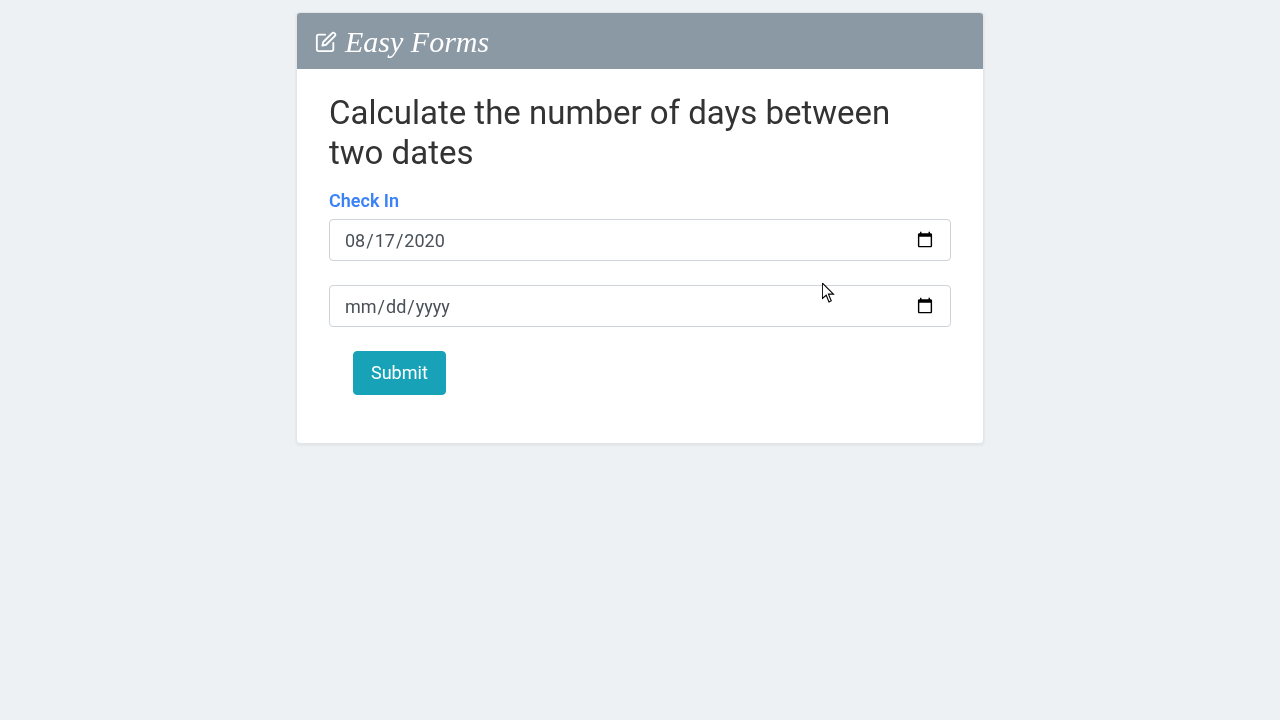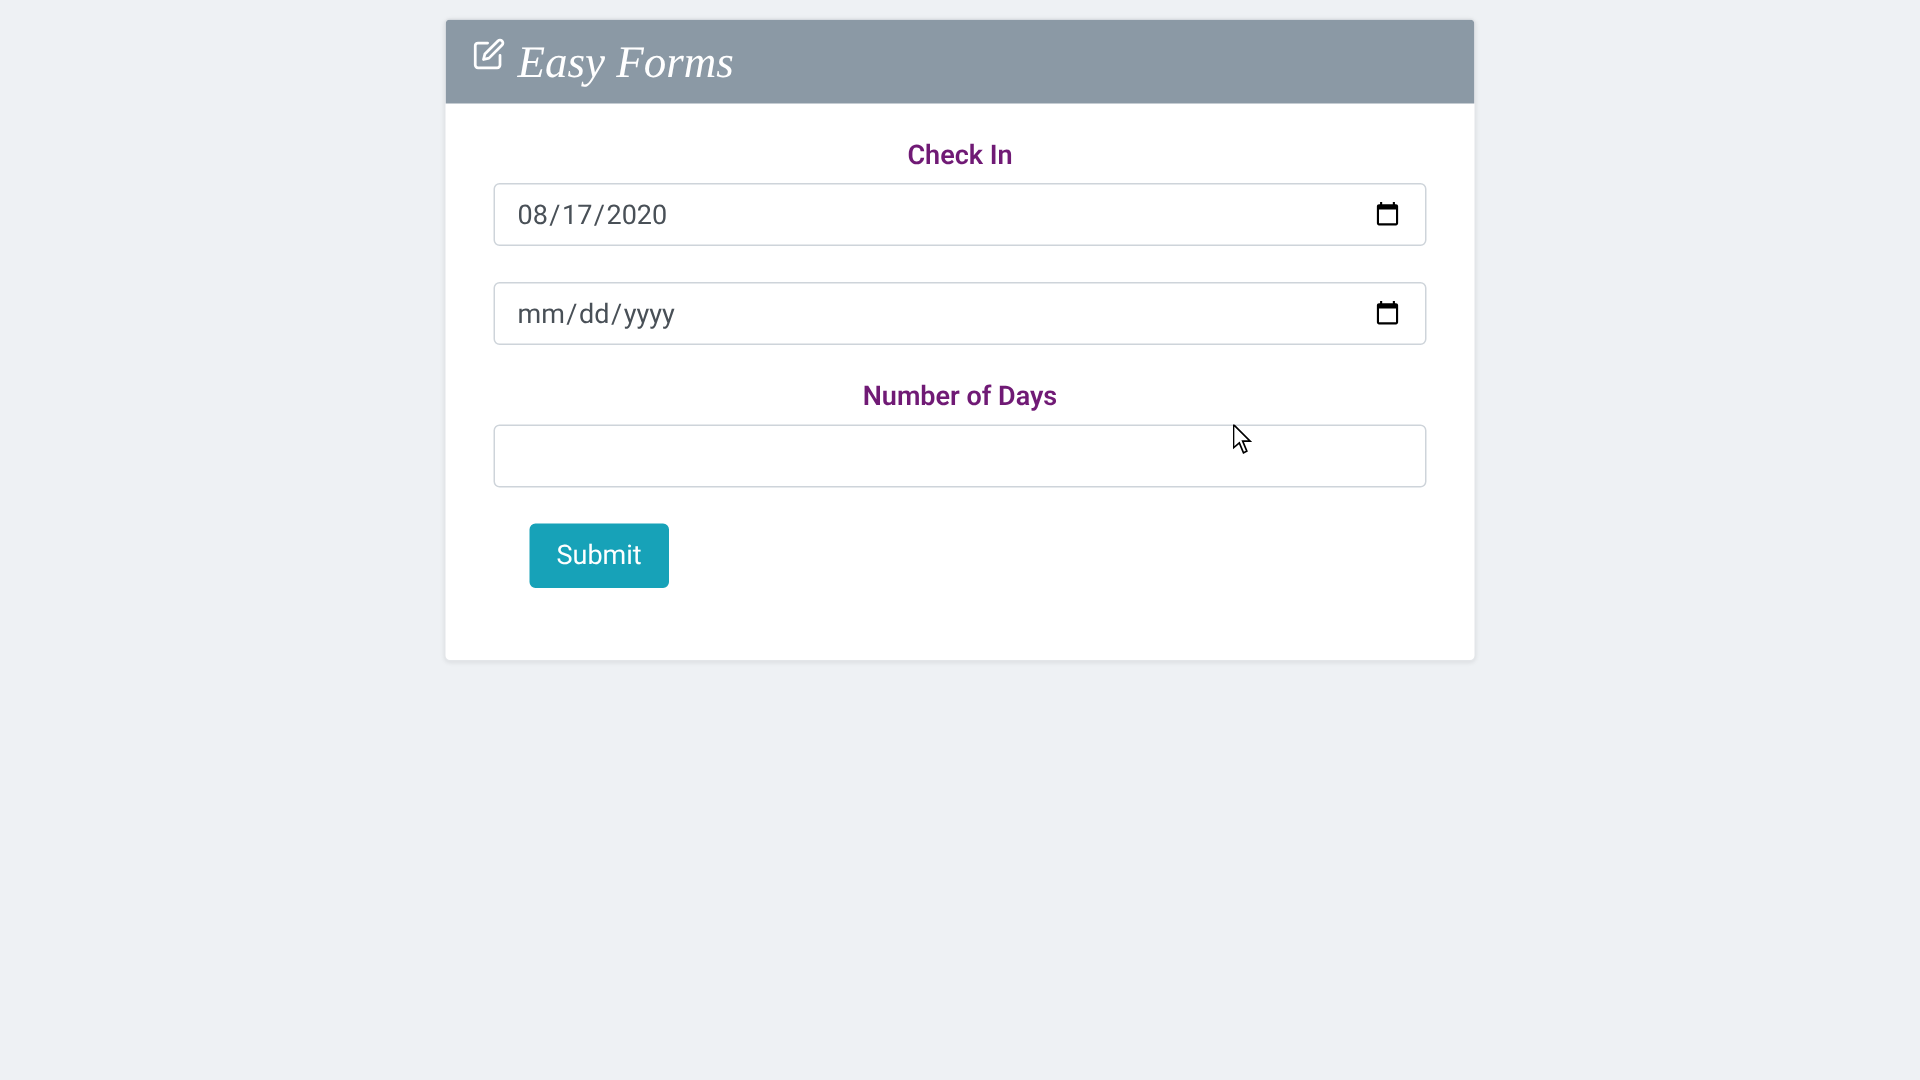--- a/index.html
+++ b/index.html
@@ -16,20 +16,21 @@
       background: #fff;
       border-radius: 4px;
       box-shadow: 0 1px 3px rgba(0,0,0,0.08);
       border: 1px solid #e3e6e9;
       overflow: hidden;
     }
     .card-header {
       background: #8b99a5;
       padding: 12px 18px 10px;
       display: flex;
+      align-items: center;
       gap: 8px;
     }
     .brand {
       font-family: "Brush Script MT", "Segoe Script", cursive;
       font-size: 30px;
       color: #fff;
       font-weight: 500;
       font-style: italic;
     }
     .edit-icon {
@@ -47,24 +48,23 @@
       color: #333;
       line-height: 1.2;
       margin-bottom: 18px;
     }
     .form-group {
       margin-bottom: 24px;
     }
     label.form-label {
       font-weight: 600;
       font-size: 18px;
-      color: #701a75;
+      color: #3b82f6;
       display: block;
       margin-bottom: 8px;
-      text-align: center;
     }
     input.form-control {
       width: 100%;
       padding: 8px 14px;
       font-size: 18px;
       color: #495057;
       background: #fff;
       border: 1px solid #ced4da;
       border-radius: 4px;
       height: 42px;
@@ -98,34 +98,31 @@
 
 <div class="container">
   <div class="card-header">
     <svg class="edit-icon" viewBox="0 0 24 24" fill="none" stroke="currentColor" stroke-width="2" stroke-linecap="round" stroke-linejoin="round">
       <path d="M11 4H4a2 2 0 0 0-2 2v14a2 2 0 0 0 2 2h14a2 2 0 0 0 2-2v-7"></path>
       <path d="M18.5 2.5a2.121 2.121 0 0 1 3 3L12 15l-4 1 1-4 9.5-9.5z"></path>
     </svg>
     <span class="brand">Easy Forms</span>
   </div>
   <div class="card-body">
+    <h1 class="title">Calculate the number of days between two dates</h1>
 
     <div class="form-group">
       <label class="form-label">Check In</label>
       <input type="date" class="form-control" value="2020-08-17" style="">
     </div>
 
     <div class="form-group">
       <input type="date" class="form-control" value="" style="">
     </div>
 
-    <div class="form-group">
-      <label class="form-label">Number of Days</label>
-      <input type="text" class="form-control" value="" style="">
-    </div>
 
     <button class="btn">Submit</button>
   </div>
 </div>
 
 <svg class="cursor" viewBox="0 0 12 18">
   <path d="M0 0 L0 14 L3.5 11 L6 17 L8 16 L5.5 10 L10 10 Z" fill="#fff" stroke="#000" stroke-width="1"></path>
 </svg>
 
 </body></html>

